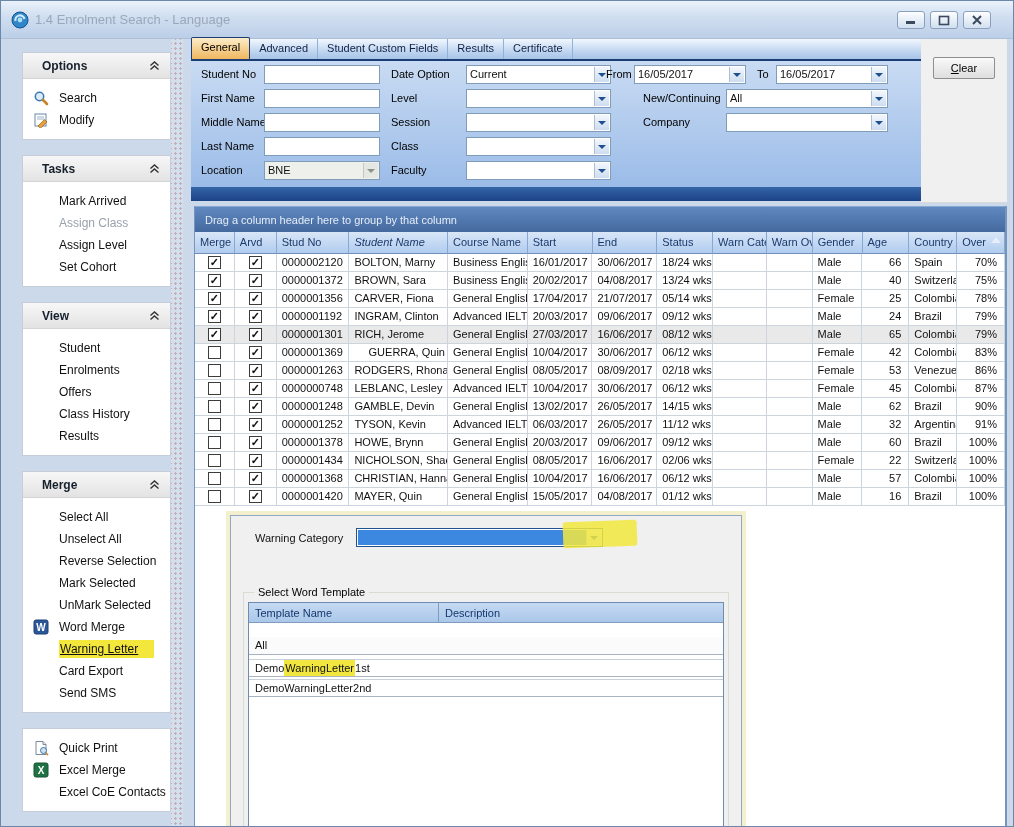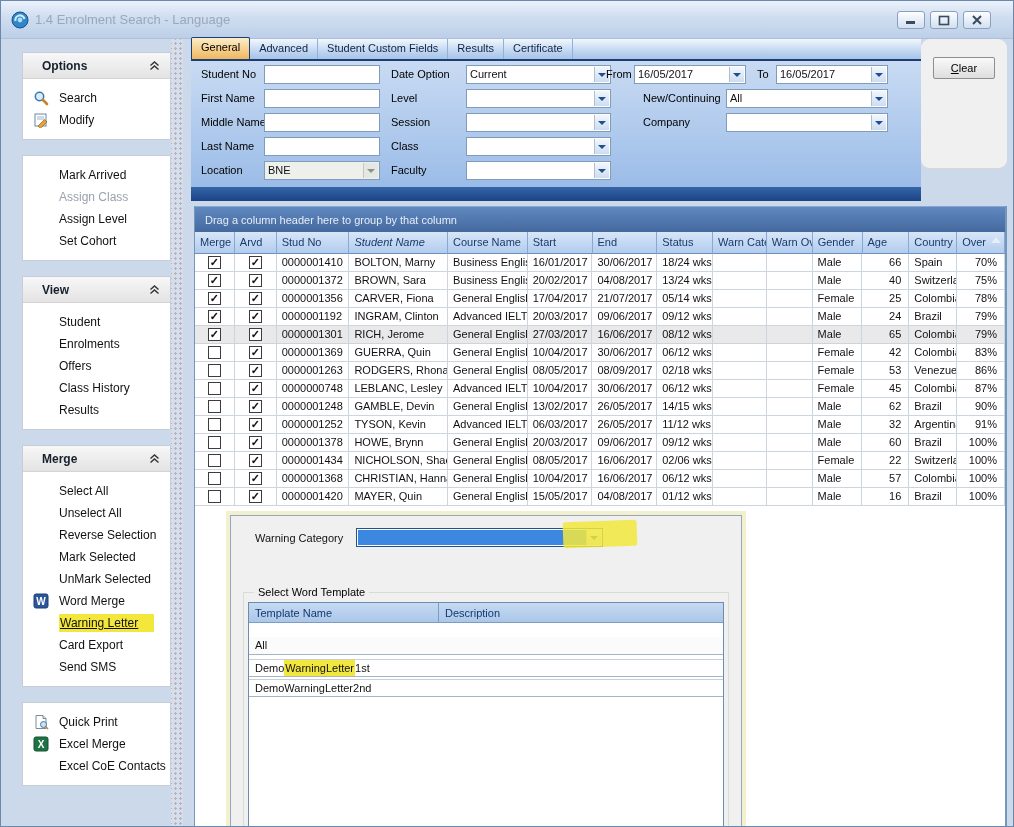--- a/index.html
+++ b/index.html
@@ -54,22 +54,22 @@
   .combo .cbtn { position:absolute; right:1px; top:1px; bottom:1px; width:15px;
                  background:linear-gradient(#f3f7fc,#cdddf0); border-left:1px solid #aebfd4;
                  display:flex; align-items:center; justify-content:center; }
   .arr { width:0; height:0; border-left:4px solid transparent; border-right:4px solid transparent;
          border-top:4px solid #1d4f91; }
   .combo.disabled { background:#eef0ec; }
   .combo.disabled .cbtn { background:#e5e7e2; border-left-color:#c4c8bf; }
   .combo.disabled .arr { border-top-color:#8b9389; }
   .form-footer { position:absolute; left:0; bottom:0; right:0; height:14px;
                  background:linear-gradient(#3565a8,#1b4386); }
-  .clear-panel { position:absolute; left:738px; top:0; right:0; height:130px; background:#f0f0f0;
-                 border-bottom:1px solid #d8d8d8;border-radius:9px; }
+  .clear-panel { position:absolute; left:738px; top:0; right:0; height:164px; background:#f0f0f0;
+                 border-bottom:1px solid #d8d8d8; }
   .clear-btn { position:absolute; left:12px; top:18px; width:62px; height:22px;
                background:linear-gradient(#f9f9f9,#dedede); border:1px solid #8e8e8e; border-radius:2px;
                font-family:"Liberation Sans",sans-serif; font-size:11px; color:#000; }
 
   
   .grid { position:absolute; left:11px; top:167px; width:813px; bottom:0; background:#fff;
           border-right:2px solid #7596bb; border-left:1px solid #7596bb; }
   .group-hint { height:26px; line-height:26px; padding-left:10px; color:#e4ecf7;
                 background:linear-gradient(#6089bf,#44699f); border-top:1px solid #86a8d2; }
   .ghead { display:flex; height:22px; }
@@ -170,20 +170,26 @@
               </svg></span><span class="slabel">Search</span></div>
           <div class="sitem"><span class="sic"><svg width="16" height="16">
                 <rect x="2" y="2" width="11" height="12" fill="#fff" stroke="#6a87a8"></rect>
                 <line x1="4" y1="5" x2="11" y2="5" stroke="#9db4cc"></line>
                 <line x1="4" y1="7" x2="11" y2="7" stroke="#9db4cc"></line>
                 <path d="M5 14 L11.5 7.5 L14 10 L7.5 16.2 Z" fill="#e8a33d" stroke="#a06a1a" stroke-width="0.8"></path>
               </svg></span><span class="slabel">Modify</span></div>
         </div>
       </div>
       <div class="ssec">
+        <div class="shead">
+          <span class="stitle">Tasks</span>
+          <span class="chev"><svg width="11" height="10">
+              <path d="M1.5 4.5 L5.5 1 L9.5 4.5 M1.5 8.5 L5.5 5 L9.5 8.5" stroke="#333" stroke-width="1.4" fill="none"></path>
+            </svg></span>
+        </div>
         <div class="sbody">
           <div class="sitem"><span class="slabel">Mark Arrived</span></div>
           <div class="sitem"><span class="slabel disabled">Assign Class</span></div>
           <div class="sitem"><span class="slabel">Assign Level</span></div>
           <div class="sitem"><span class="slabel">Set Cohort</span></div>
         </div>
       </div>
       <div class="ssec">
         <div class="shead">
           <span class="stitle">View</span>
@@ -327,21 +333,21 @@
           <div class="gh" style="width: 48px;">Over<span class="sorttri"></span></div>
         </div>
       <div id="grows">
           <div class="grow">
             <div class="gc cbc" style="width: 40px;">
               <span class="cb">✓</span>
             </div>
             <div class="gc cbc" style="width: 42px;">
               <span class="cb">✓</span>
             </div>
-            <div class="gc" style="width: 73px;">0000001410</div>
+            <div class="gc" style="width: 73px;">0000002120</div>
             <div class="gc" style="width: 99px;">BOLTON, Marny</div>
             <div class="gc" style="width: 80px;">Business English</div>
             <div class="gc" style="width: 65px;">16/01/2017</div>
             <div class="gc" style="width: 65px;">30/06/2017</div>
             <div class="gc" style="width: 56px;">18/24 wks</div>
             <div class="gc" style="width: 54px;"></div>
             <div class="gc" style="width: 46px;"></div>
             <div class="gc" style="width: 50px;">Male</div>
             <div class="gc num" style="width: 47px;">66</div>
             <div class="gc" style="width: 48px;">Spain</div>
@@ -428,21 +434,21 @@
             <div class="gc num" style="width: 48px;">79%</div>
           </div>
           <div class="grow">
             <div class="gc cbc" style="width: 40px;">
               <span class="cb"></span>
             </div>
             <div class="gc cbc" style="width: 42px;">
               <span class="cb">✓</span>
             </div>
             <div class="gc" style="width: 73px;">0000001369</div>
-            <div class="gc" style="width: 99px;">GUERRA, Quin</div>
+            <div class="gc" style="width: 99px; text-align: right;">GUERRA, Quin</div>
             <div class="gc" style="width: 80px;">General English</div>
             <div class="gc" style="width: 65px;">10/04/2017</div>
             <div class="gc" style="width: 65px;">30/06/2017</div>
             <div class="gc" style="width: 56px;">06/12 wks</div>
             <div class="gc" style="width: 54px;"></div>
             <div class="gc" style="width: 46px;"></div>
             <div class="gc" style="width: 50px;">Female</div>
             <div class="gc num" style="width: 47px;">42</div>
             <div class="gc" style="width: 48px;">Colombia</div>
             <div class="gc num" style="width: 48px;">83%</div>

